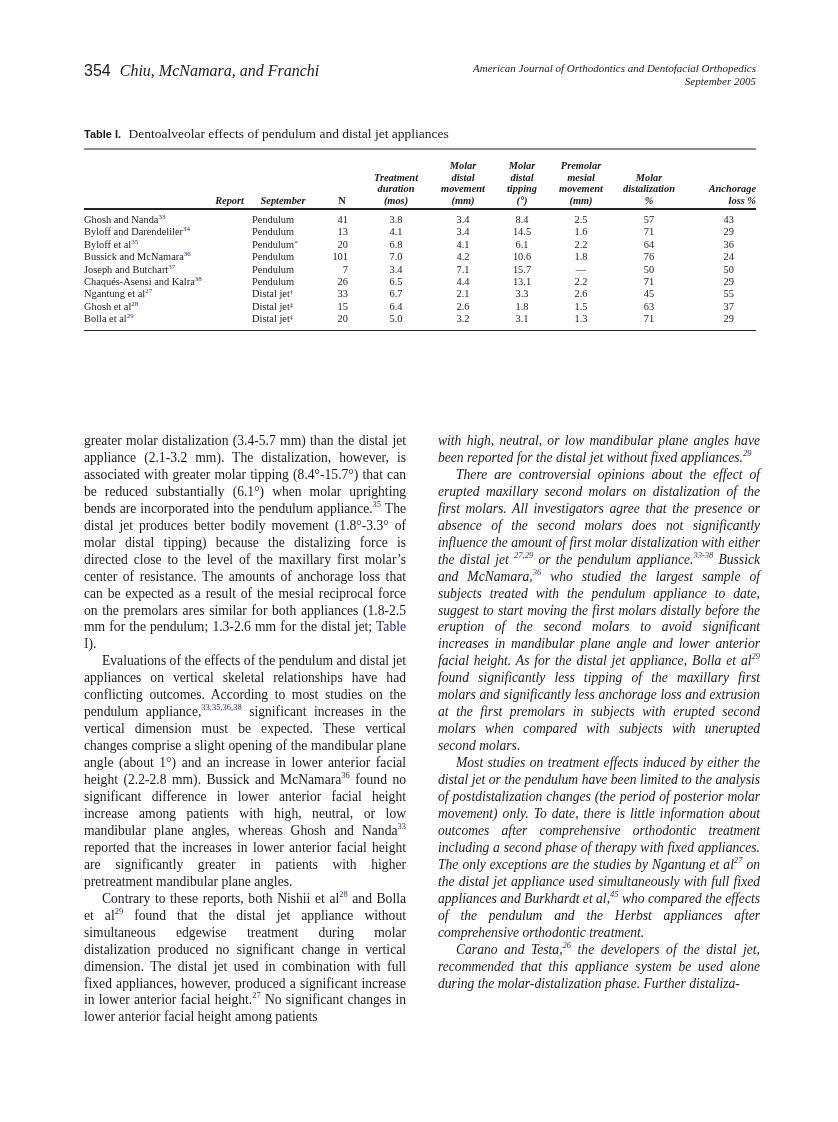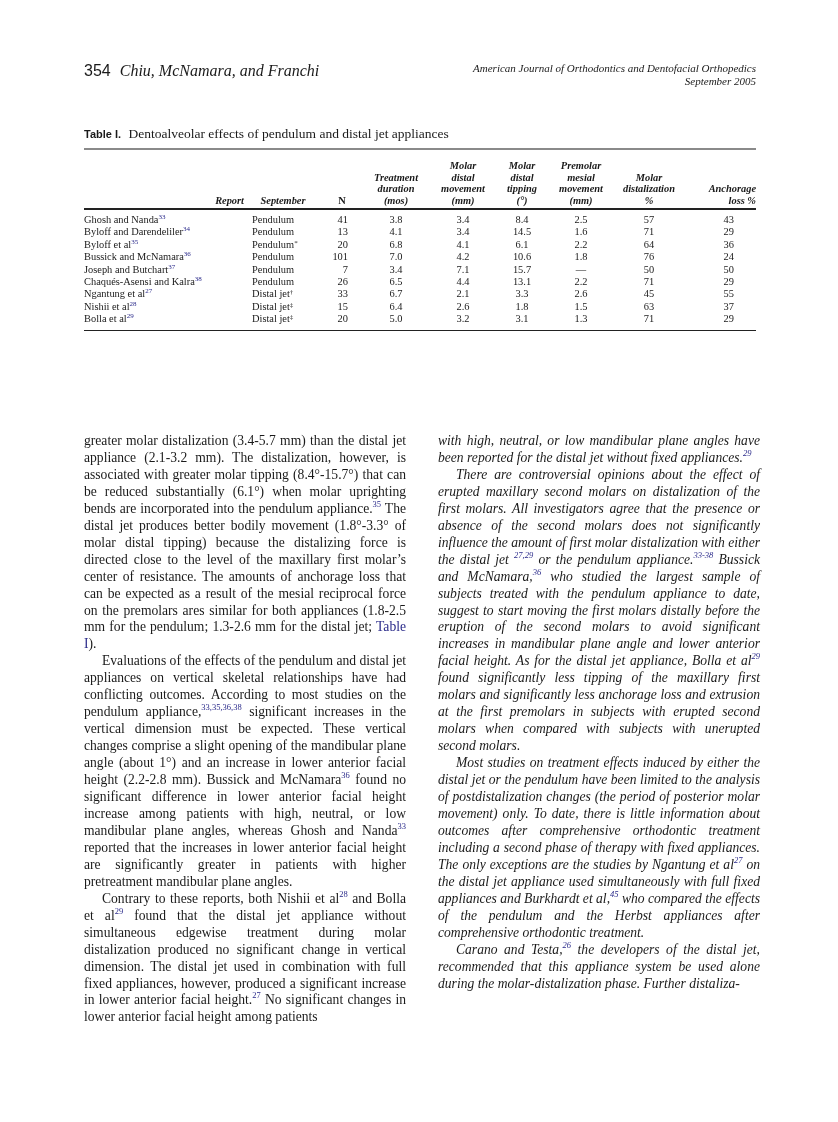--- a/index.html
+++ b/index.html
@@ -158,21 +158,21 @@
           <td class="c-app"><span>Distal jet</span><sup class="" style="font-size: 7px; vertical-align: 3px; line-height: 0;">†</sup></td>
           <td class="c-n"><span>33</span></td>
           <td><span>6.7</span></td>
           <td><span>2.1</span></td>
           <td><span>3.3</span></td>
           <td><span>2.6</span></td>
           <td><span>45</span></td>
           <td class="c-anch"><span>55</span></td>
         </tr>
         <tr>
-          <td class="c-report"><span>Nishii et al</span><sup class="ref">28</sup></td>
+          <td class="c-report"><span>Ghosh et al</span><sup class="ref">28</sup></td>
           <td class="c-app"><span>Distal jet</span><sup class="" style="font-size: 7px; vertical-align: 3px; line-height: 0;">‡</sup></td>
           <td class="c-n"><span>15</span></td>
           <td><span>6.4</span></td>
           <td><span>2.6</span></td>
           <td><span>1.8</span></td>
           <td><span>1.5</span></td>
           <td><span>63</span></td>
           <td class="c-anch"><span>37</span></td>
         </tr>
         <tr>

